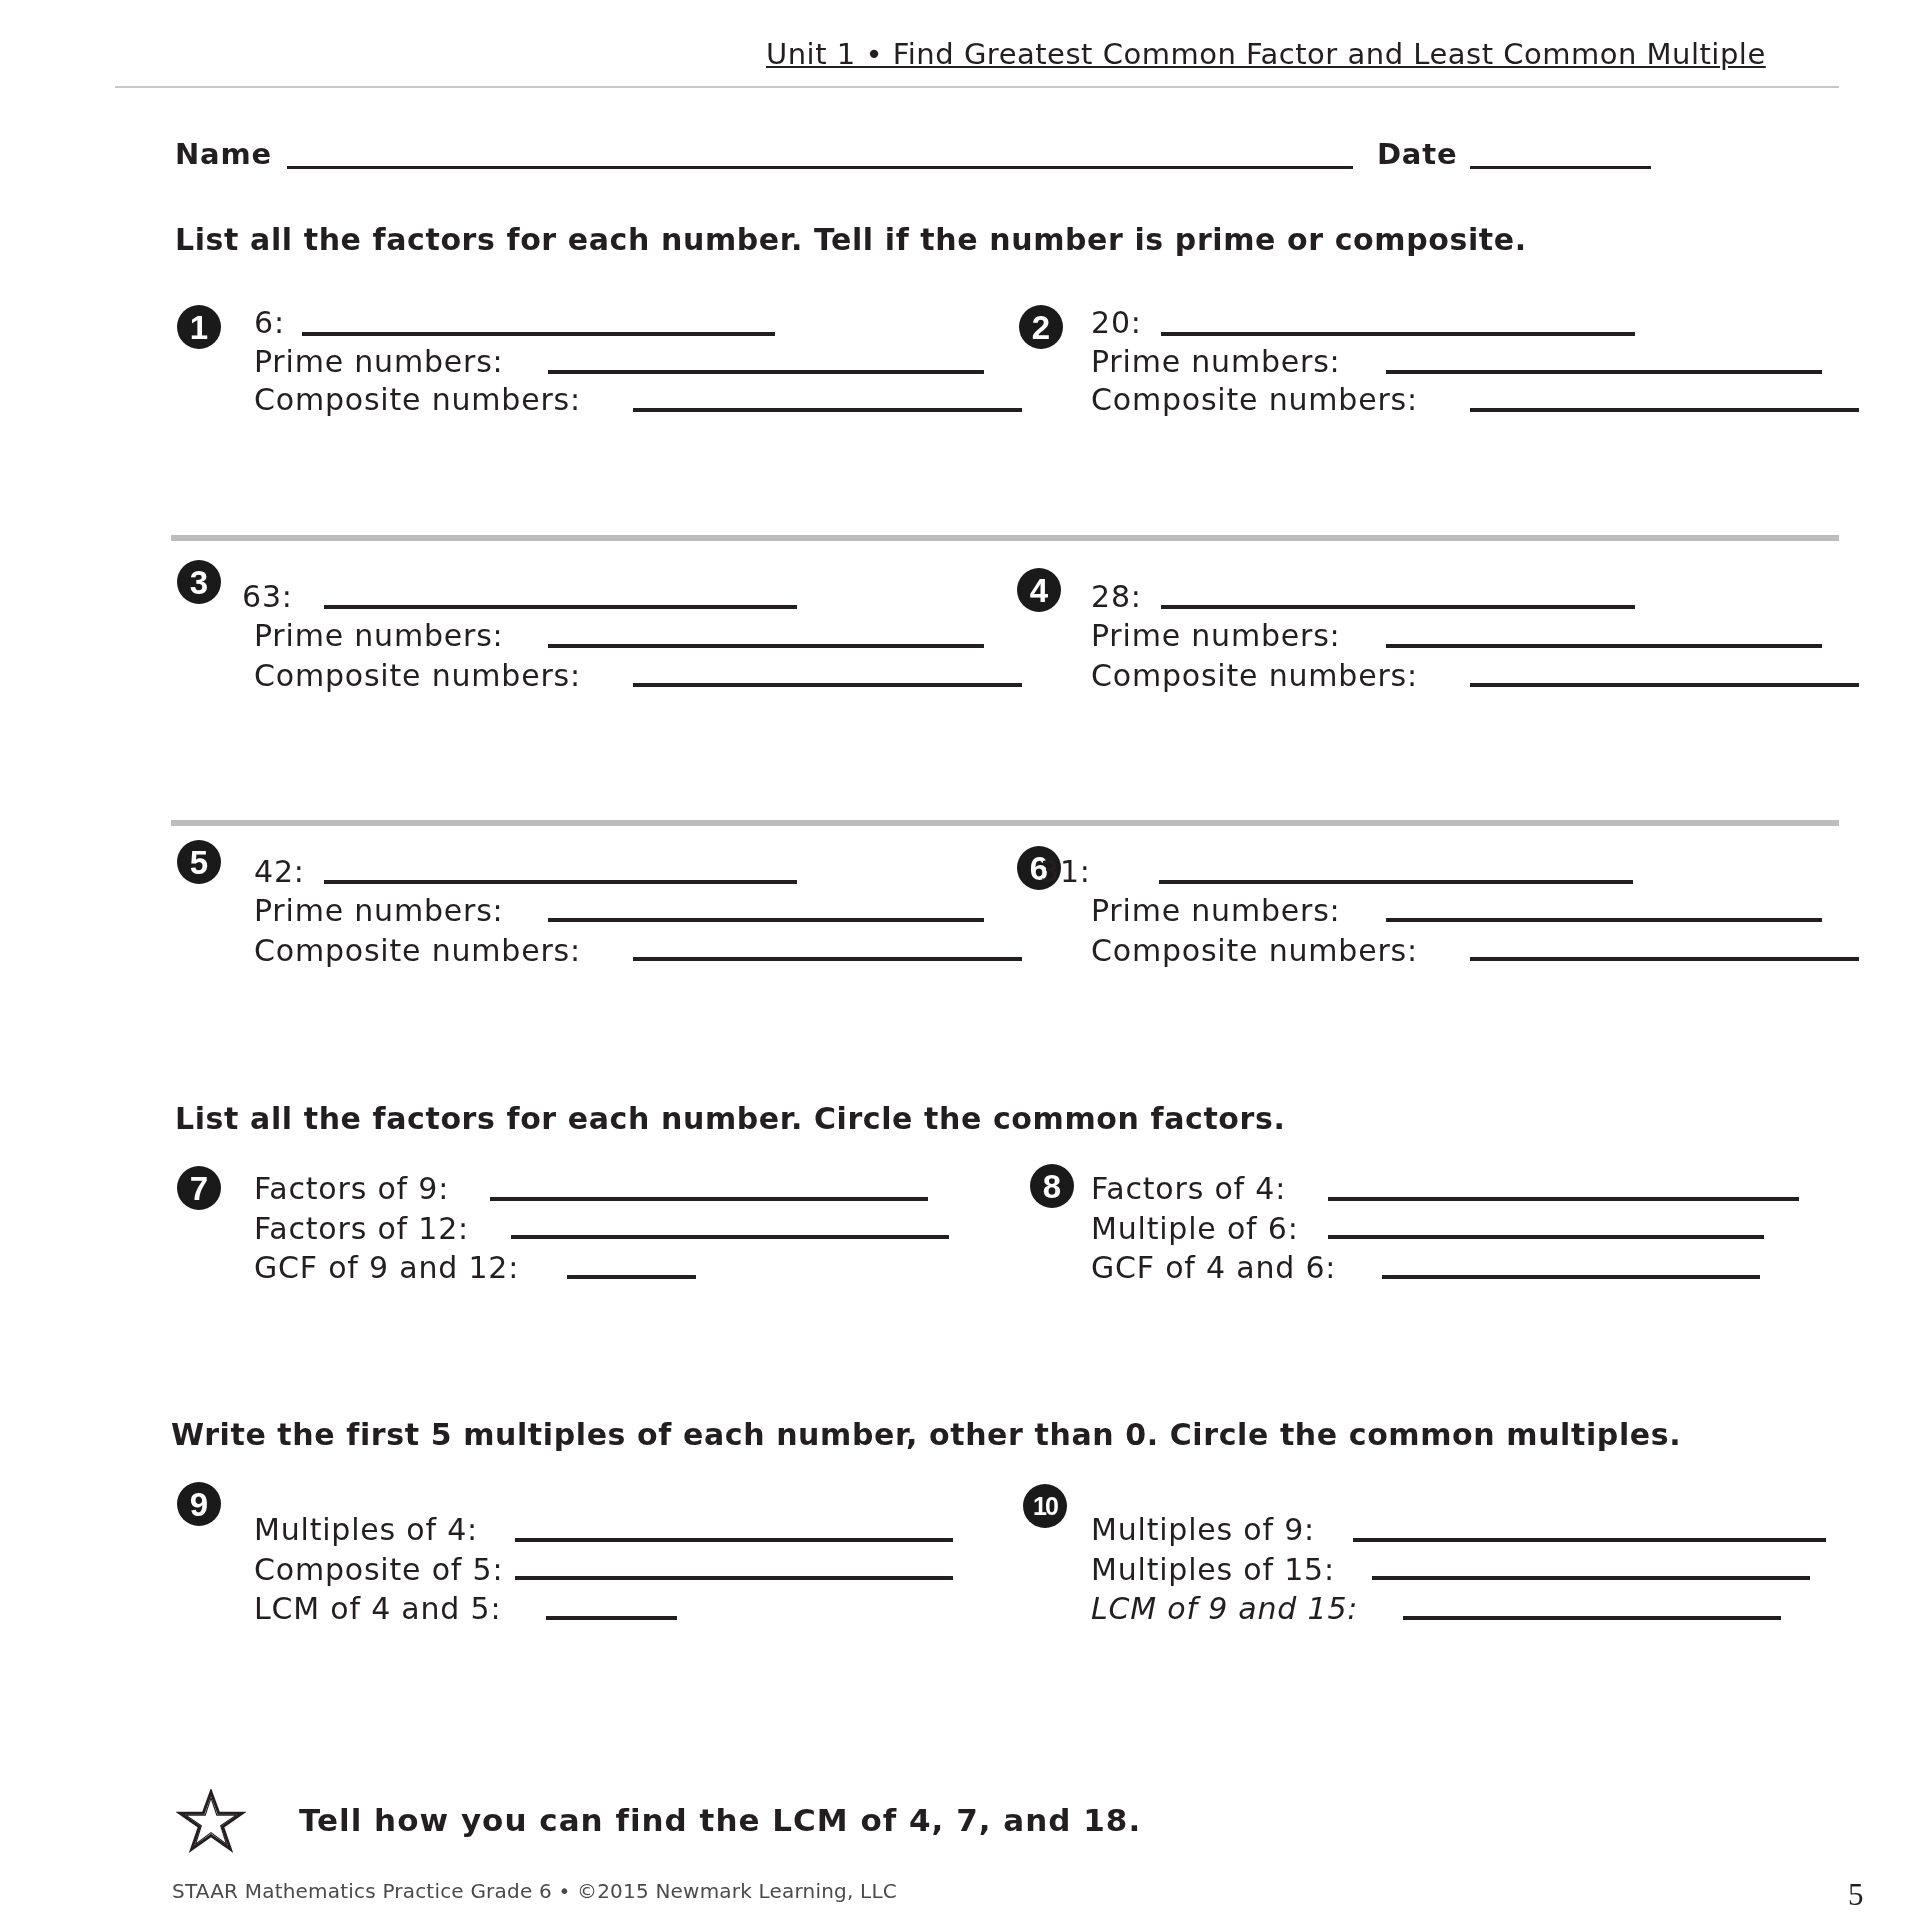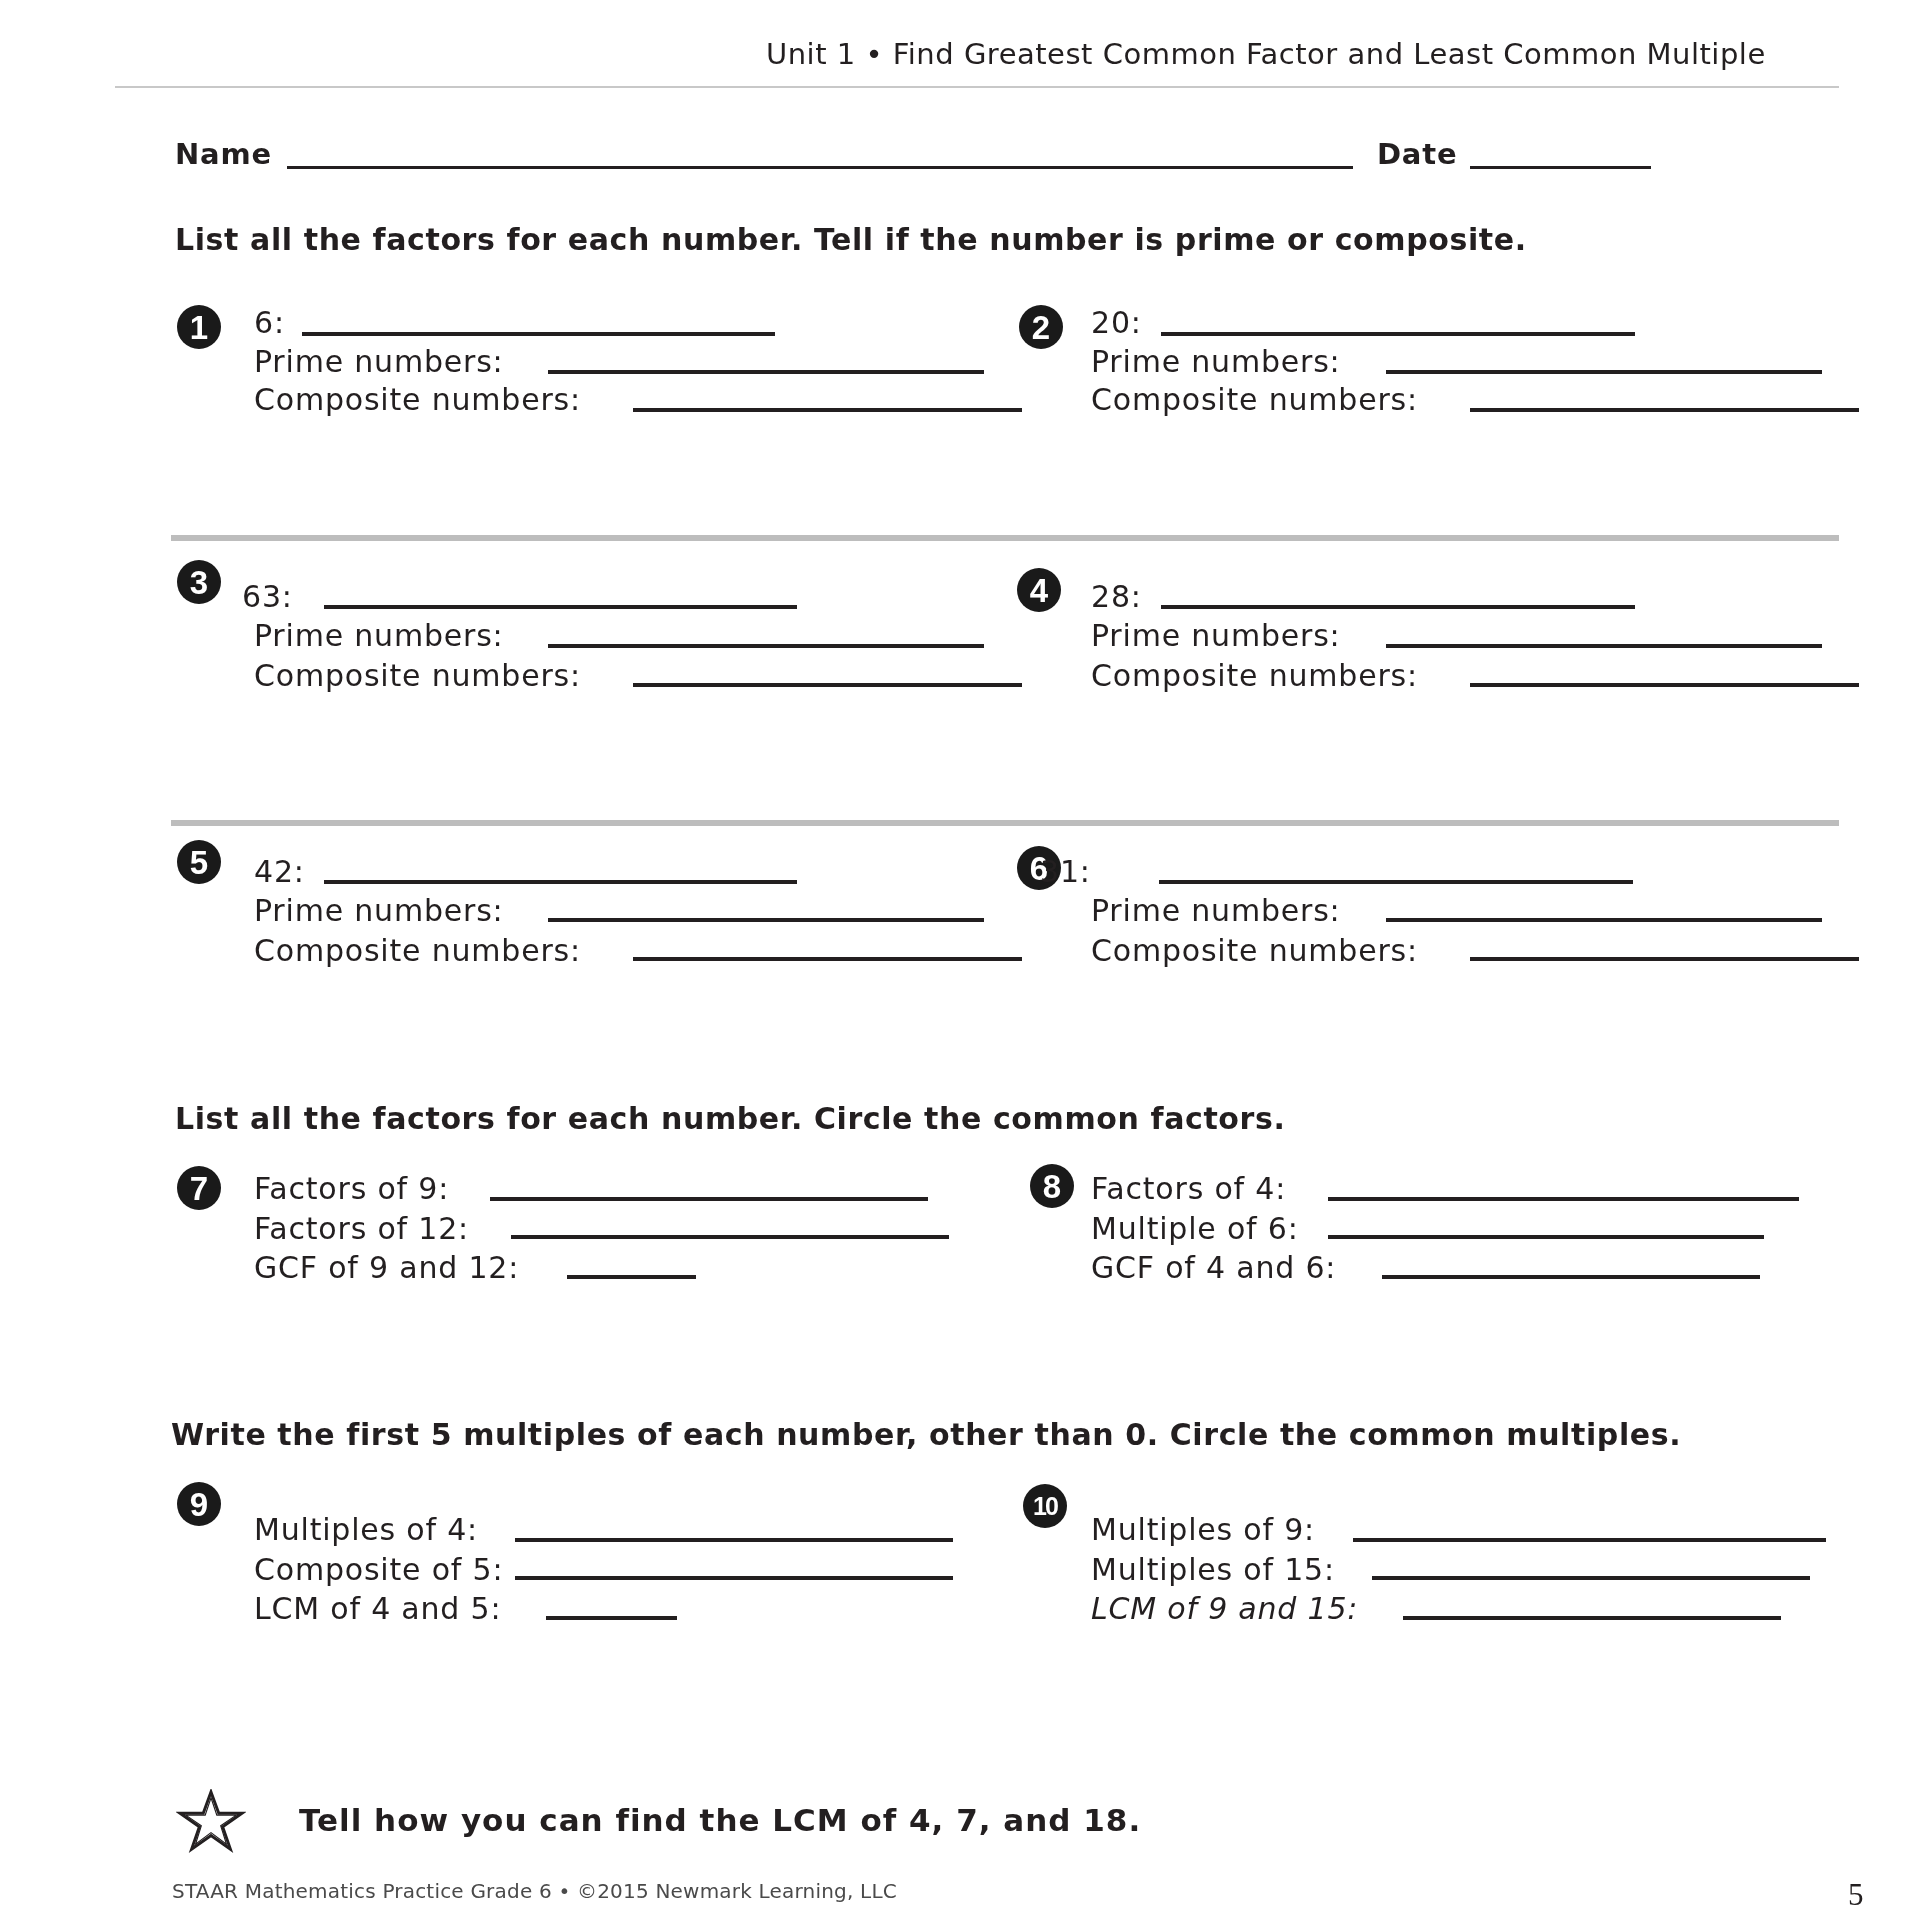--- a/index.html
+++ b/index.html
@@ -16,21 +16,21 @@
   .num { width:44px; height:44px; border-radius:50%; background:#1a1a1a; color:#fff;
          font-size:33px; font-weight:bold; display:flex; align-items:center; justify-content:center;
          font-family:"Liberation Sans", sans-serif; line-height:1; }
   .num.small { font-size:25px; letter-spacing:-1.9px; }
   .footer { font-size:20px; color:#4a4a4a; white-space:nowrap; letter-spacing:0.2px; }
   .pagenum { font-size:31px; font-family:"Liberation Serif", serif; color:#231f20; }
 </style>
 </head>
 <body>
 
-<div class="abs hdr" style="left:766px; top:37px;">Unit 1 • Find Greatest Common Factor and Least Common Multiple</div>
+<div class="abs hdr" style="left:766px; top:37px;text-decoration:underline;">Unit 1 • Find Greatest Common Factor and Least Common Multiple</div>
 <div class="abs hrule" style="left:115px; top:86px; width:1724px;"></div>
 
 <div class="abs lbl bold" style="left:175px; top:137px; font-size:29px;">Name</div>
 <div class="abs uline" style="left:287px; top:166px; width:1066px; height:2.9px;"></div>
 <div class="abs lbl bold" style="left:1377px; top:137px; font-size:29px;">Date</div>
 <div class="abs uline" style="left:1470px; top:166px; width:181px; height:2.9px;"></div>
 
 <div class="abs instr" style="left:175px; top:222px;">List all the factors for each number. Tell if the number is prime or composite.</div>
 
 <div class="abs num" style="left:177px; top:305px;">1</div>

